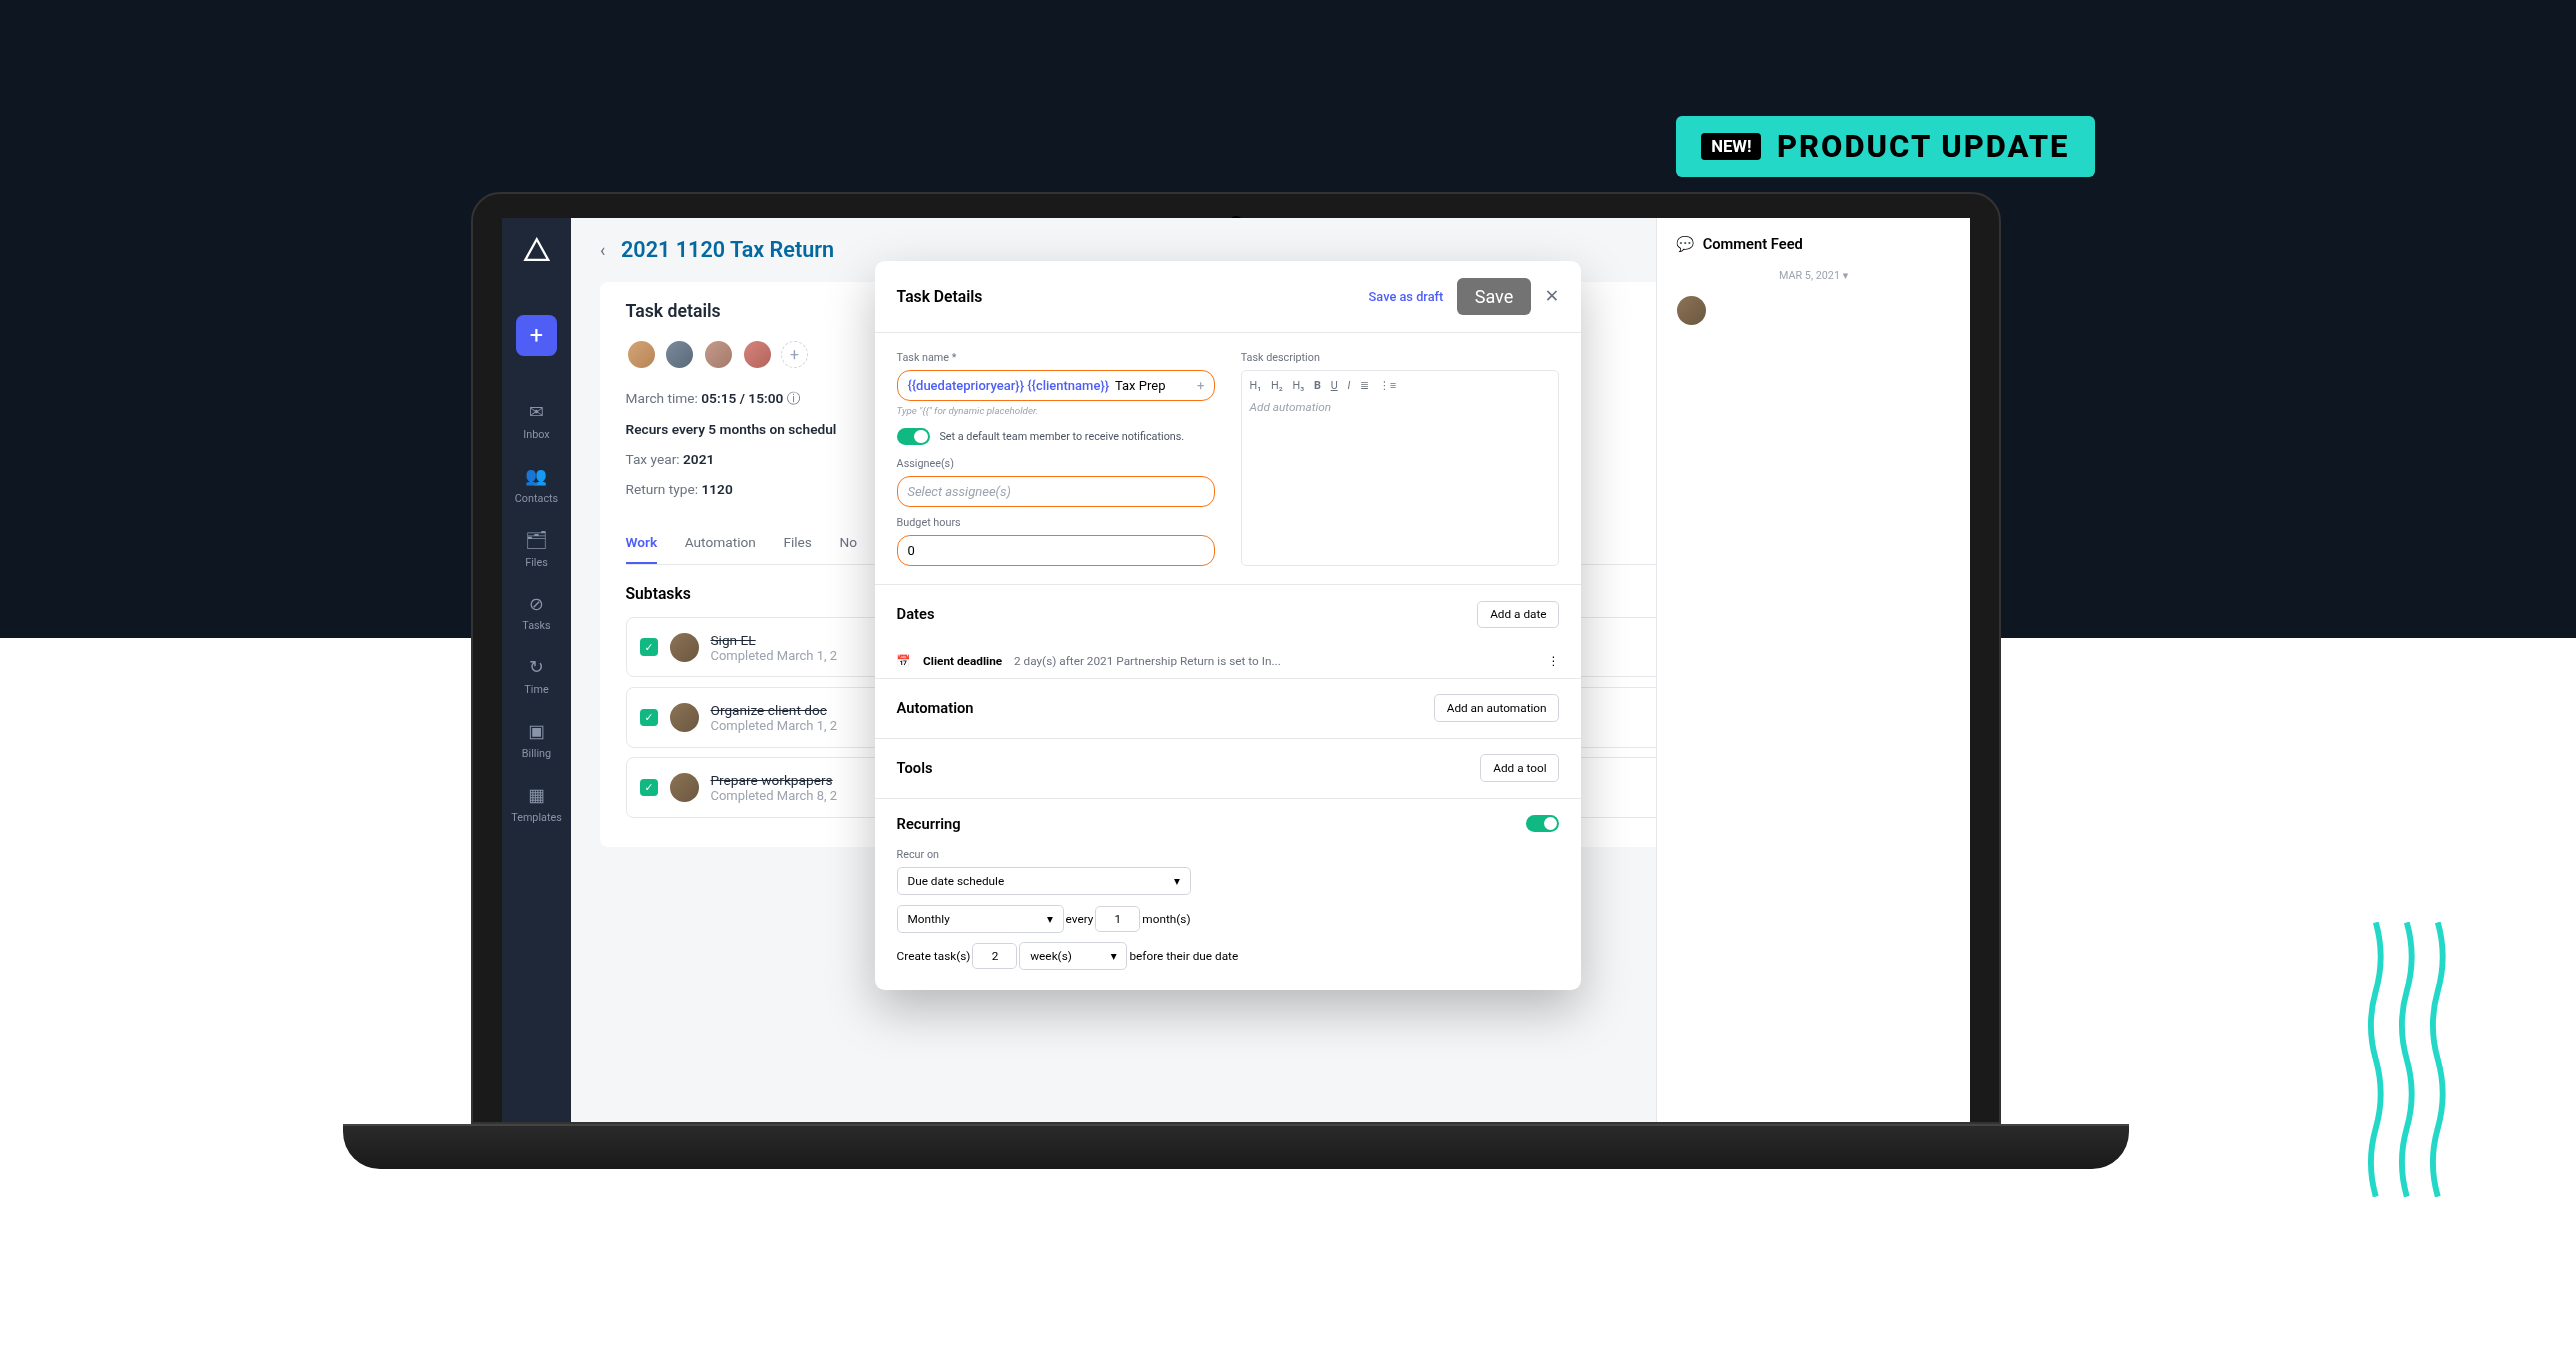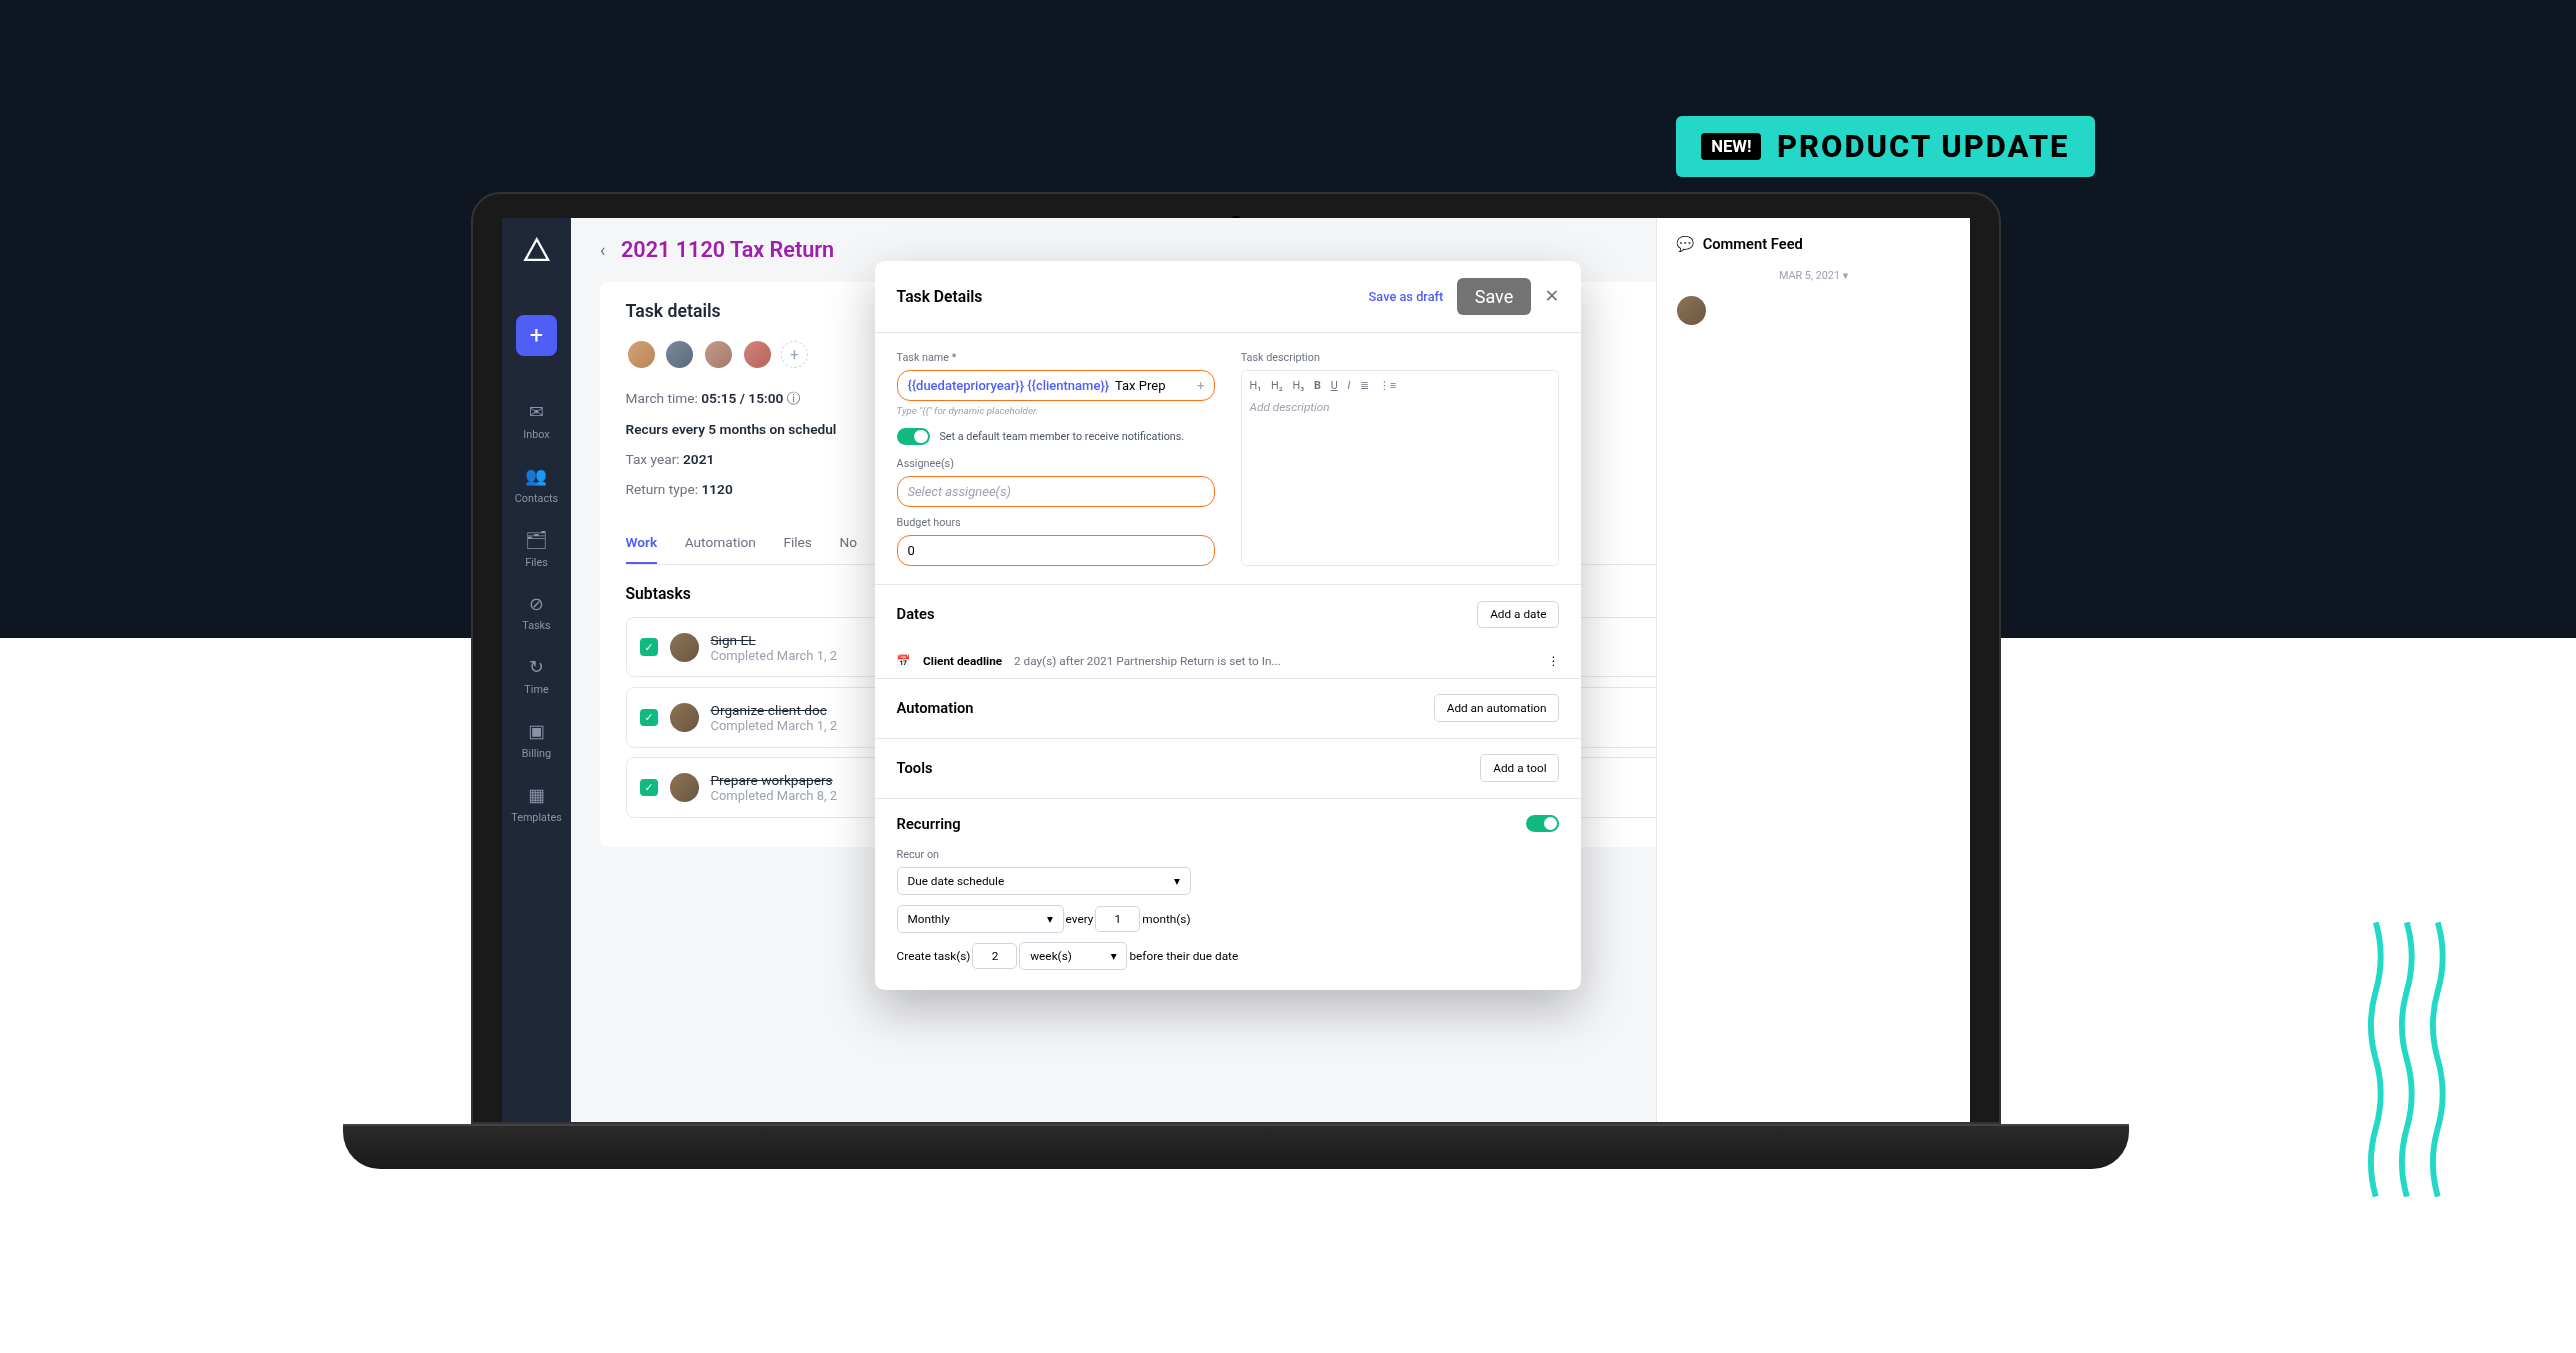--- a/index.html
+++ b/index.html
@@ -19,21 +19,21 @@
 .sidebar{width:69px;background:#1e2838;display:flex;flex-direction:column;align-items:center;padding-top:15.7px;gap:7.8px}
 .logo{width:35px;height:35px;display:flex;align-items:center;justify-content:center;color:#fff;margin-bottom:39px}
 .plus-btn{width:41px;height:41px;background:#4f5ff5;border-radius:7.8px;display:flex;align-items:center;justify-content:center;color:#fff;font-size:23.5px;margin-bottom:29px}
 .nav-item{display:flex;flex-direction:column;align-items:center;gap:3.9px;color:#8a94a8;font-size:10.8px;padding:7.8px 0;width:100%;cursor:pointer}
 .nav-icon{width:23.5px;height:23.5px;display:flex;align-items:center;justify-content:center;font-size:17.7px}
 
 .content{flex:1;display:flex;position:relative;background:#f5f6f8}
 .bg-panel{width:100%;padding:19.6px 29px}
 .header{display:flex;align-items:center;gap:15.7px;padding-bottom:15.7px}
 .back{color:#6b7280;font-size:17.7px}
-.title{font-size:21.6px;font-weight:600;color:#a21caf}
+.title{font-size:21.6px;font-weight:600;color:#0369a1}
 .header-right{margin-left:auto;display:flex;align-items:center;gap:13.7px}
 .client-link{color:#4f5ff5;font-size:13.7px;display:flex;align-items:center;gap:5.9px}
 
 .details{background:#fff;border-radius:7.8px;padding:19.6px 25.5px;margin-top:3.9px}
 .details h2{font-size:17.7px;font-weight:600;color:#1f2937;margin-bottom:17.7px}
 .avatars{display:flex;gap:7.8px;margin-bottom:19.6px;align-items:center}
 .avatar{width:31px;height:31px;border-radius:50%;background:linear-gradient(135deg,#d4a574,#b8845a);border:2px solid #fff}
 .add-av{width:27.5px;height:27.5px;border:1px dashed #cbd5e1;border-radius:50%;display:flex;align-items:center;justify-content:center;color:#94a3b8;font-size:15.7px}
 .detail-row{font-size:13.7px;color:#6b7280;margin-bottom:13.7px}
 .detail-row b{color:#1f2937;font-weight:600}
@@ -251,21 +251,21 @@
 <div class="toolbar">
 <span>H₁</span>
                       <span>H₂</span>
                       <span>H₃</span>
 <span><b>B</b></span>
                       <span><u>U</u></span>
 <span><i>I</i></span>
 <span>≣</span>
                       <span>⋮≡</span>
 </div>
-<div class="desc-ph">Add description</div>
+<div class="desc-ph">Add automation</div>
 </div>
 </div>
 </div>
 </div>
 <div class="sect">
               <span class="sect-t">Dates</span>
               <button class="sect-btn">Add a date</button>
             </div>
 <div class="date-row">
 <span>📅</span>

